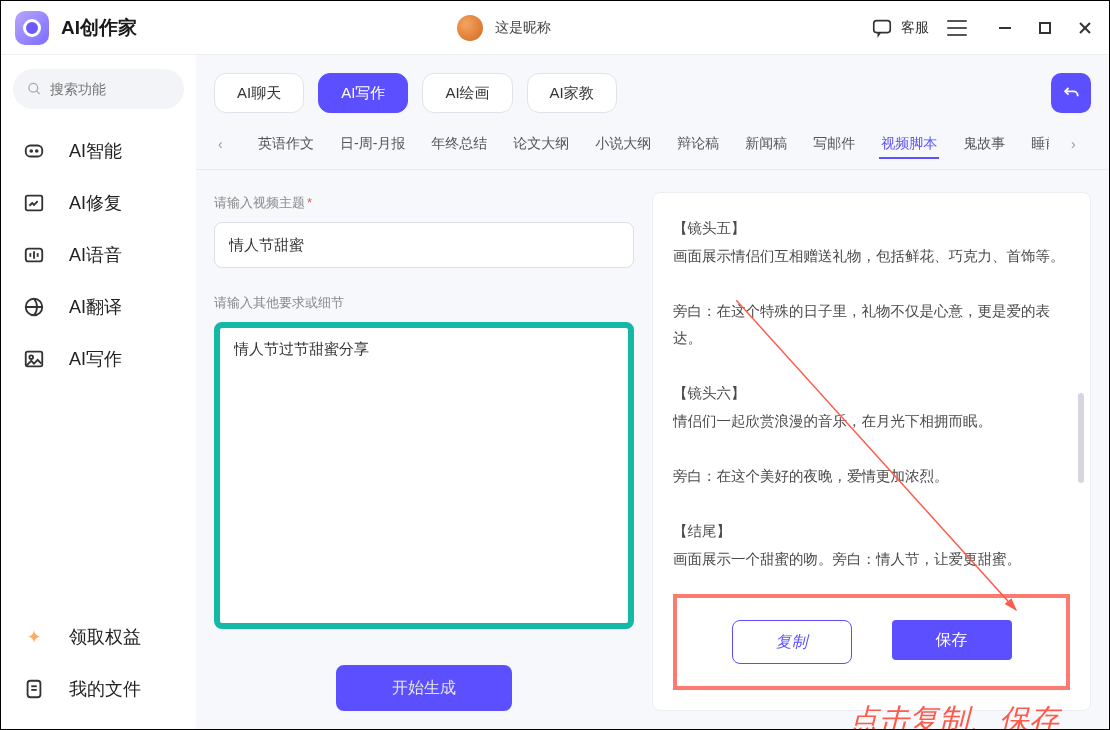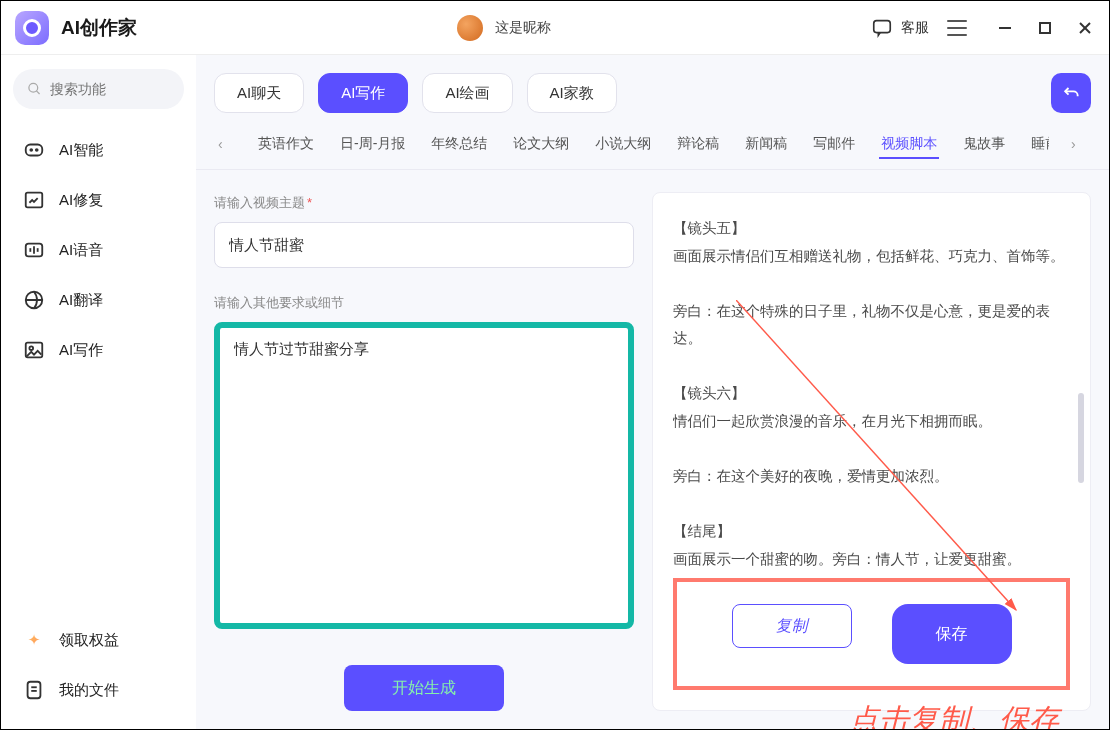--- a/index.html
+++ b/index.html
@@ -14,48 +14,48 @@
   .titlebar-right { display:flex; align-items:center; gap:18px; }
   .kefu { display:flex; align-items:center; gap:8px; font-size:14px; color:#333; cursor:pointer; }
   .hamburger { width:20px; height:16px; display:flex; flex-direction:column; justify-content:space-between; cursor:pointer; }
   .hamburger span{height:2px;background:#555;border-radius:1px;}
   .win-ctrl { display:flex; gap:20px; margin-left:10px; }
   .win-btn { width:20px; height:20px; display:flex; align-items:center; justify-content:center; cursor:pointer; color:#333; }
   .app-body { display:flex; height:calc(100% - 54px); }
   .sidebar { width:195px; padding:14px 12px; display:flex; flex-direction:column; }
   .search-box { height:40px; border-radius:20px; background:#f3f4f8; display:flex; align-items:center; padding:0 14px; gap:8px; margin-bottom:16px; }
   .search-box input { border:none; background:transparent; outline:none; font-size:14px; color:#555; width:100%; }
-  .nav-item { display:flex; align-items:center; gap:14px; padding:14px 10px; font-size:15px; color:#222; cursor:pointer; border-radius:8px; }
+  .nav-item { display:flex; align-items:center; gap:24px; padding:14px 10px; font-size:18px; color:#222; cursor:pointer; border-radius:8px; }
   .nav-icon { width:22px; height:22px; display:flex; align-items:center; justify-content:center; color:#333; }
   .sidebar-bottom { margin-top:auto; }
   .gradient-icon { background:linear-gradient(135deg,#ffcc66,#ff8855);-webkit-background-clip:text;color:transparent;}
   .content { flex:1; background:#f7f8fc; display:flex; flex-direction:column; overflow:hidden; position:relative; }
   .mode-tabs { display:flex; gap:14px; padding:18px 18px 12px; }
   .mode-tab { height:40px; padding:0 22px; border:1px solid #e2e2ec; border-radius:12px; background:#fff; display:flex; align-items:center; font-size:15px; color:#333; cursor:pointer; }
   .mode-tab.selected { background:#5b4fff; color:#fff; border-color:#5b4fff; }
   .return-btn { position:absolute; right:18px; top:18px; width:40px; height:40px; border-radius:10px; background:#5b4fff; display:flex; align-items:center; justify-content:center; cursor:pointer; }
   .category-row { display:flex; align-items:center; gap:22px; padding:4px 22px 10px; border-bottom:1px solid #eaeaf2; font-size:14px; color:#555; position:relative; }
   .chev { width:16px; color:#999; cursor:pointer; }
   .cat-item { cursor:pointer; padding:6px 2px; white-space:nowrap; }
   .cat-item.selected { color:#5b4fff; border-bottom:2px solid #5b4fff; padding-bottom:4px; }
   .work-area { flex:1; display:flex; gap:18px; padding:22px 18px 18px; overflow:hidden; }
   .form-col { flex:0 0 420px; display:flex; flex-direction:column; }
   .label { font-size:13px; color:#888; margin:2px 0 10px; }
   .req { color:#e55; margin-left:2px; }
   .input-box { border:1px solid #dedeea; border-radius:8px; padding:0 14px; height:46px; display:flex; align-items:center; background:#fff; }
   .input-box input { border:none; outline:none; font-size:15px; width:100%; color:#333; }
   .textarea-box { border:6px solid #14b8a6; border-radius:8px; padding:12px 14px; background:#fff; flex:1; min-height:280px; margin-bottom:36px; }
   .textarea-box textarea { border:none; outline:none; resize:none; width:100%; height:100%; font-size:15px; color:#333; font-family:inherit; }
-  .generate-btn { width:160px; height:46px; border-radius:8px; background:#5b4fff; color:#86efac; border:none; font-size:16px; cursor:pointer; align-self:center;text-align:center; }
+  .generate-btn { width:176px; height:46px; border-radius:8px; background:#5b4fff; color:#e5e5e5; border:none; font-size:16px; cursor:pointer; align-self:center;text-align:center; }
   .result-col { flex:1; background:#fff; border:1px solid #ededf4; border-radius:8px; padding:22px 20px 20px; display:flex; flex-direction:column; position:relative; }
   .result-text { flex:1; font-size:14.5px; color:#4a4a4a; line-height:1.9; white-space:pre-wrap; overflow:auto; }
   .scroll-thumb { position:absolute; right:6px; top:200px; width:6px; height:90px; background:#d6d6e0; border-radius:3px; }
   .actions-outline { border:4px solid #ff7a6e; padding:22px 40px; display:flex; gap:40px; justify-content:center; margin-top:12px; }
   .copy-btn { width:120px; height:44px; border-radius:8px; border:1.5px solid #5b4fff; background:#fff; color:#5b4fff; font-size:16px; cursor:pointer;font-style:italic; }
-  .save-btn { width:120px; height:60px; border-radius:16px; border:none; background:#5b4fff; color:#fff; font-size:16px; cursor:pointer; }
+  .save-btn { width:120px; height:40px; border-radius:4px; border:none; background:#5b4fff; color:#fff; font-size:16px; cursor:pointer; }
   .anno-arrow { position:absolute; left:540px; top:245px; pointer-events:none; }
   .anno-text { position:absolute; right:50px; bottom:-12px; font-size:30px; font-style:italic; color:#ff5a4a; font-family:"STKaiti","KaiTi",serif; pointer-events:none; }
 </style>
 </head>
 <body>
 
 <div class="titlebar">
   <div class="logo"></div>
   <div class="app-title">AI创作家</div>
   <div class="titlebar-center">

